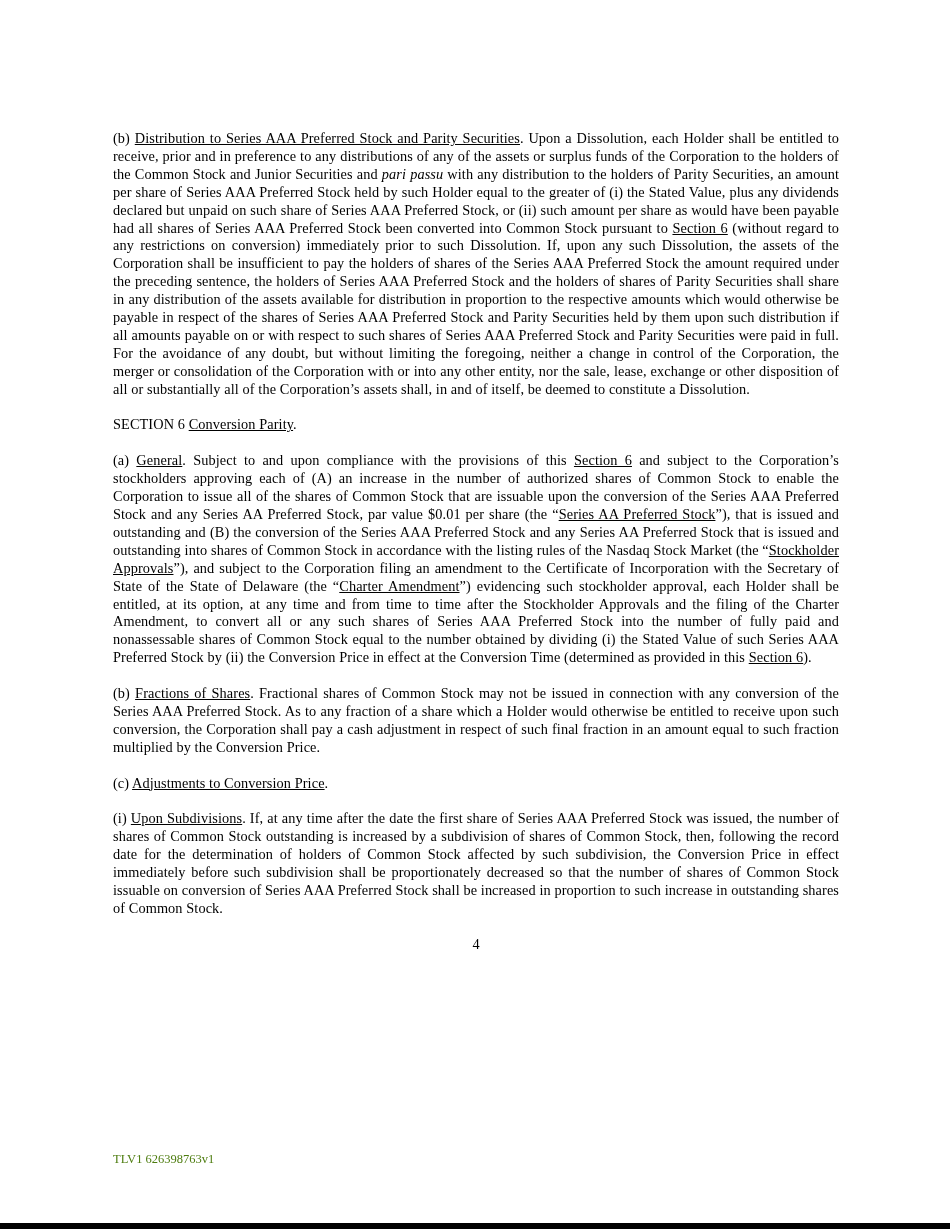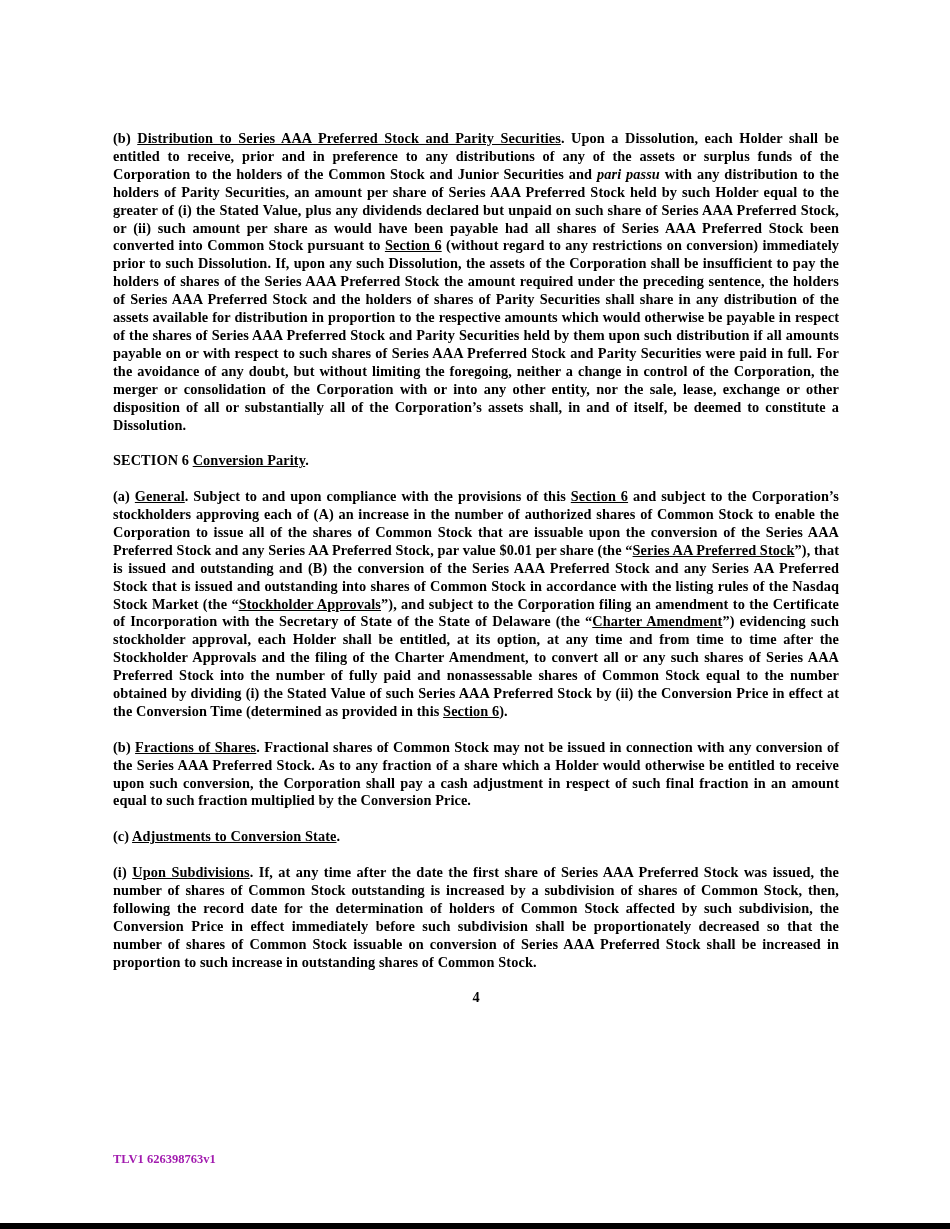--- a/index.html
+++ b/index.html
@@ -1,15 +1,15 @@
 <!DOCTYPE html>
 <html><head>
 <meta charset="utf-8">
 <style>
-  * { margin: 0; padding: 0; box-sizing: border-box; font-weight: bold; }
+  * { margin: 0; padding: 0; box-sizing: border-box; }
   html, body { background: #ffffff; }
   .page {
     position: relative;
     width: 950px;
     height: 1229px;
     background: #ffffff;
     font-family: "Liberation Serif", serif;
     color: #000000;
     overflow: hidden;
   }
@@ -34,39 +34,39 @@
     font-size: 14.3px;
     line-height: 17.9px;
   }
   .footer {
     position: absolute;
     left: 113px;
     top: 1152px;
     font-size: 12.5px;
     line-height: 15px;
     font-family: "Liberation Serif", serif;
-    color: #a21caf;
+    color: #4d7c0f;
   }
   .bottom-edge {
     position: absolute;
     left: 0;
     bottom: 0;
     width: 100%;
     height: 6px;
     background: #000000;
   }
 </style>
 </head>
 <body>
 
 <div class="page">
   <div class="content">
     <p class="para"><span>(b) </span><span class="u">Distribution to Series AAA Preferred Stock and Parity Securities</span><span>. Upon a Dissolution, each Holder shall be entitled to receive, prior and in preference to any distributions of any of the assets or surplus funds of the Corporation to the holders of the Common Stock and Junior Securities and </span><span class="i">pari passu</span><span> with any distribution to the holders of Parity Securities, an amount per share of Series AAA Preferred Stock held by such Holder equal to the greater of (i) the Stated Value, plus any dividends declared but unpaid on such share of Series AAA Preferred Stock, or (ii) such amount per share as would have been payable had all shares of Series AAA Preferred Stock been converted into Common Stock pursuant to </span><span class="u">Section 6</span><span> (without regard to any restrictions on conversion) immediately prior to such Dissolution. If, upon any such Dissolution, the assets of the Corporation shall be insufficient to pay the holders of shares of the Series AAA Preferred Stock the amount required under the preceding sentence, the holders of Series AAA Preferred Stock and the holders of shares of Parity Securities shall share in any distribution of the assets available for distribution in proportion to the respective amounts which would otherwise be payable in respect of the shares of Series AAA Preferred Stock and Parity Securities held by them upon such distribution if all amounts payable on or with respect to such shares of Series AAA Preferred Stock and Parity Securities were paid in full. For the avoidance of any doubt, but without limiting the foregoing, neither a change in control of the Corporation, the merger or consolidation of the Corporation with or into any other entity, nor the sale, lease, exchange or other disposition of all or substantially all of the Corporation’s assets shall, in and of itself, be deemed to constitute a Dissolution.</span></p>
     <p class="para"><span>SECTION 6 </span><span class="u">Conversion Parity</span><span>.</span></p>
     <p class="para"><span>(a) </span><span class="u">General</span><span>. Subject to and upon compliance with the provisions of this </span><span class="u">Section 6</span><span> and subject to the Corporation’s stockholders approving each of (A) an increase in the number of authorized shares of Common Stock to enable the Corporation to issue all of the shares of Common Stock that are issuable upon the conversion of the Series AAA Preferred Stock and any Series AA Preferred Stock, par value $0.01 per share (the “</span><span class="u">Series AA Preferred Stock</span><span>”), that is issued and outstanding and (B) the conversion of the Series AAA Preferred Stock and any Series AA Preferred Stock that is issued and outstanding into shares of Common Stock in accordance with the listing rules of the Nasdaq Stock Market (the “</span><span class="u">Stockholder Approvals</span><span>”), and subject to the Corporation filing an amendment to the Certificate of Incorporation with the Secretary of State of the State of Delaware (the “</span><span class="u">Charter Amendment</span><span>”) evidencing such stockholder approval, each Holder shall be entitled, at its option, at any time and from time to time after the Stockholder Approvals and the filing of the Charter Amendment, to convert all or any such shares of Series AAA Preferred Stock into the number of fully paid and nonassessable shares of Common Stock equal to the number obtained by dividing (i) the Stated Value of such Series AAA Preferred Stock by (ii) the Conversion Price in effect at the Conversion Time (determined as provided in this </span><span class="u">Section 6</span><span>).</span></p>
     <p class="para"><span>(b) </span><span class="u">Fractions of Shares</span><span>. Fractional shares of Common Stock may not be issued in connection with any conversion of the Series AAA Preferred Stock. As to any fraction of a share which a Holder would otherwise be entitled to receive upon such conversion, the Corporation shall pay a cash adjustment in respect of such final fraction in an amount equal to such fraction multiplied by the Conversion Price.</span></p>
-    <p class="para"><span>(c) </span><span class="u">Adjustments to Conversion State</span><span>.</span></p>
+    <p class="para"><span>(c) </span><span class="u">Adjustments to Conversion Price</span><span>.</span></p>
     <p class="para"><span>(i) </span><span class="u">Upon Subdivisions</span><span>. If, at any time after the date the first share of Series AAA Preferred Stock was issued, the number of shares of Common Stock outstanding is increased by a subdivision of shares of Common Stock, then, following the record date for the determination of holders of Common Stock affected by such subdivision, the Conversion Price in effect immediately before such subdivision shall be proportionately decreased so that the number of shares of Common Stock issuable on conversion of Series AAA Preferred Stock shall be increased in proportion to such increase in outstanding shares of Common Stock.</span></p>
     <div class="page-number">4</div>
   </div>
   <div class="footer">TLV1 626398763v1</div>
   <div class="bottom-edge"></div>
 </div>
 
 </body></html>

